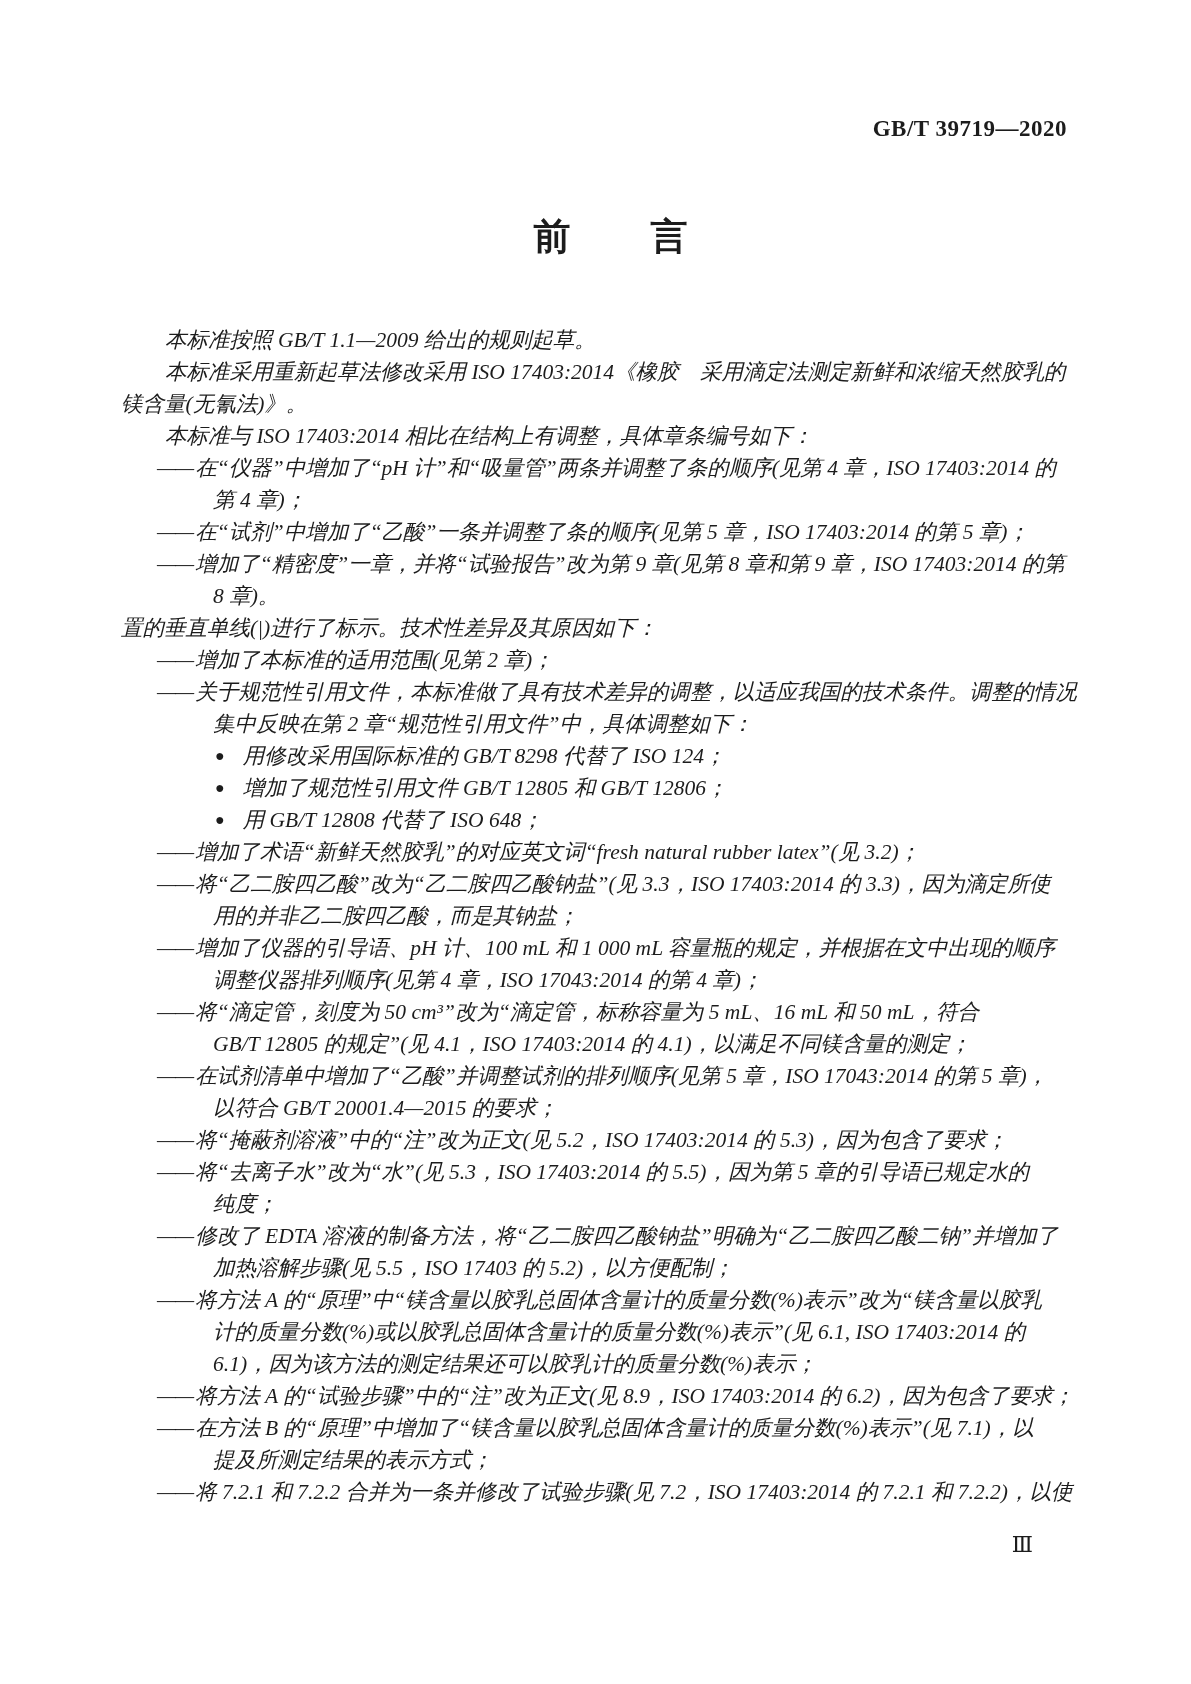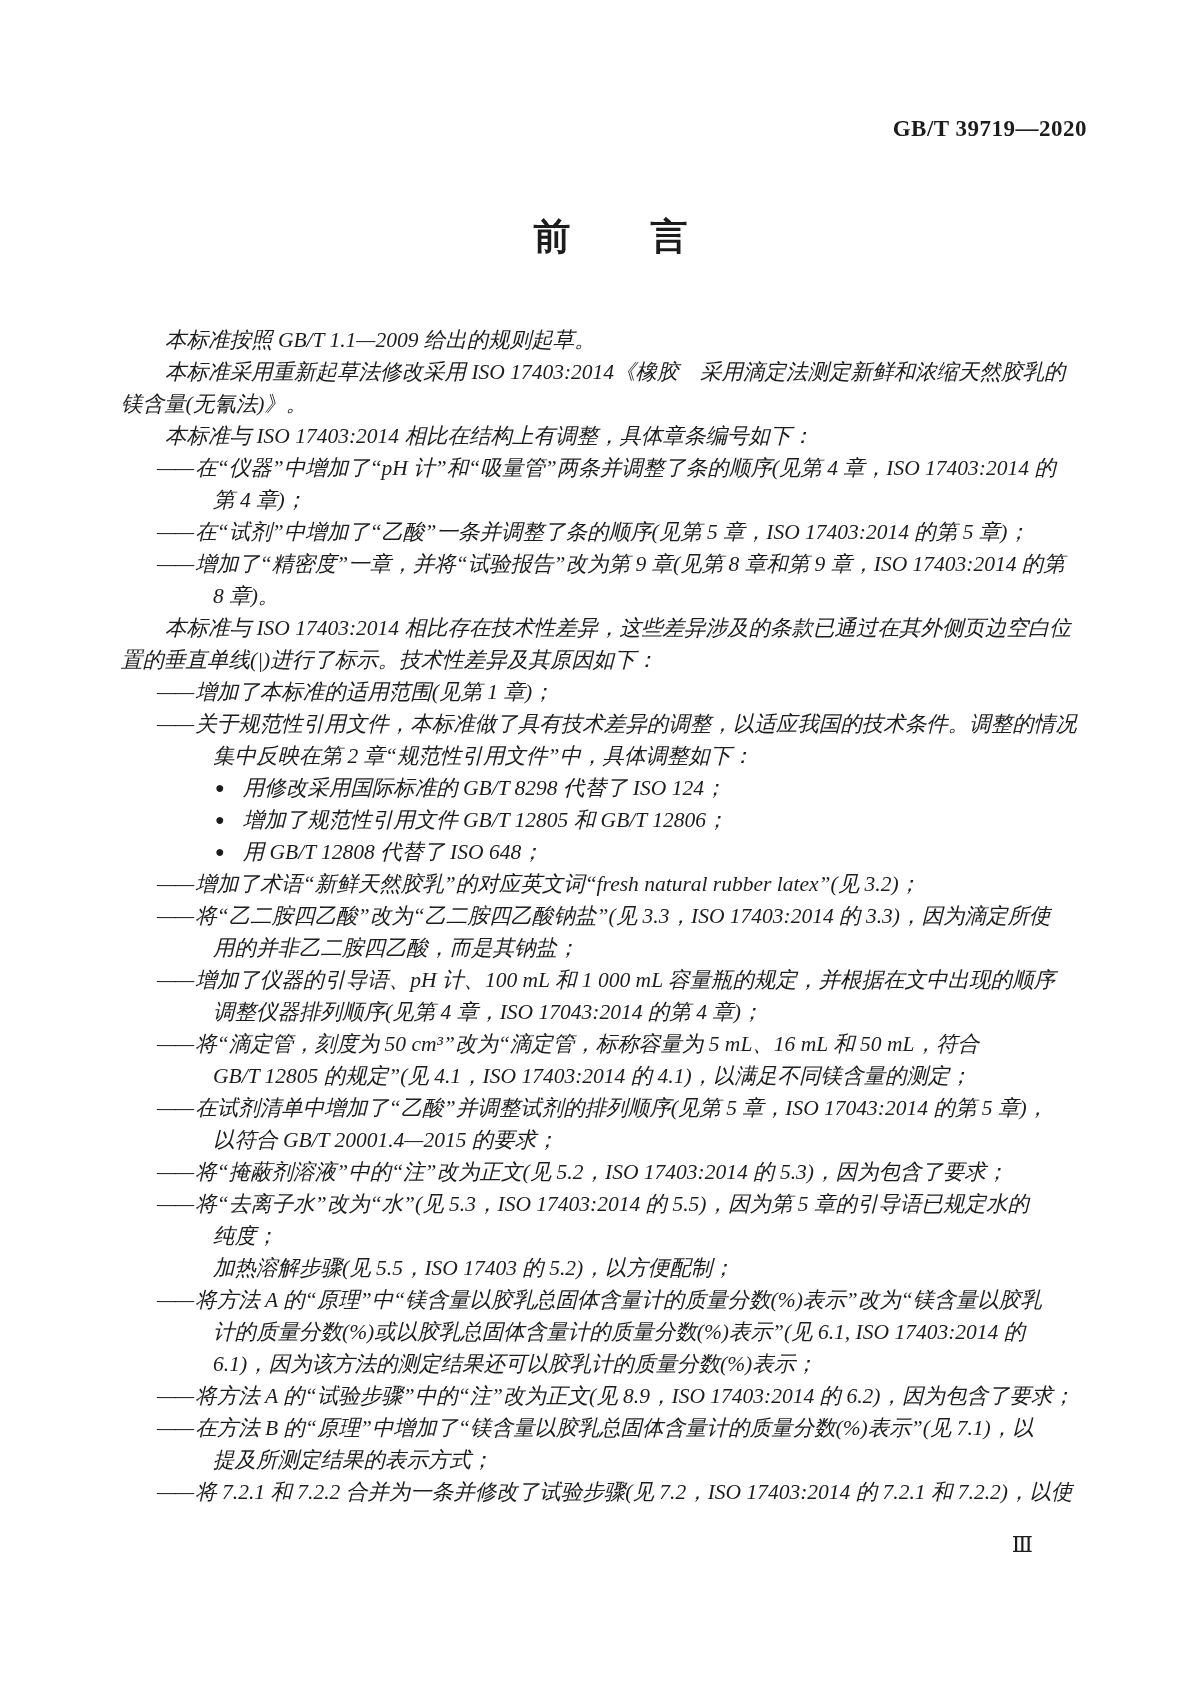--- a/index.html
+++ b/index.html
@@ -7,21 +7,21 @@
     position:relative;
     width:1191px; height:1684px;
     margin:0 auto;
     background:#ffffff;
     font-family:"Liberation Serif","DejaVu Serif",serif;
     color:#1c1c1c;
     overflow:hidden;
   }
   .std-number {
     position:absolute;
-    top:116px; right:104px;
+    top:116px; right:124px;
     font-size:23px; font-weight:700;
     letter-spacing:0.5px;
     white-space:nowrap;
   }
   .doc-title {
     position:absolute;
     top:212px; left:16px; width:100%;
     text-align:center;
     font-size:37px; font-weight:700;
     letter-spacing:2px;
@@ -75,25 +75,24 @@
         <div class="line cont">第 4 章)；</div>
       </div>
       <div class="blk dash">
         <div class="line first"><span class="marker">——</span><span>在“试剂”中增加了“乙酸”一条并调整了条的顺序(见第 5 章，ISO 17403:2014 的第 5 章)；</span></div>
       </div>
       <div class="blk dash">
         <div class="line first"><span class="marker">——</span><span>增加了“精密度”一章，并将“试验报告”改为第 9 章(见第 8 章和第 9 章，ISO 17403:2014 的第</span></div>
         <div class="line cont">8 章)。</div>
       </div>
       <div class="blk p">
-        <div class="line first">本标准与 ISO 17403:2014 相比存在技术性差异，这些差异涉及的条款已通过在其外侧页边空白位</div>
         <div class="line cont">置的垂直单线(|)进行了标示。技术性差异及其原因如下：</div>
       </div>
       <div class="blk dash">
-        <div class="line first"><span class="marker">——</span><span>增加了本标准的适用范围(见第 1 章)；</span></div>
+        <div class="line first"><span class="marker">——</span><span>增加了本标准的适用范围(见第 2 章)；</span></div>
       </div>
       <div class="blk dash">
         <div class="line first"><span class="marker">——</span><span>关于规范性引用文件，本标准做了具有技术差异的调整，以适应我国的技术条件。调整的情况</span></div>
         <div class="line cont">集中反映在第 2 章“规范性引用文件”中，具体调整如下：</div>
       </div>
       <div class="blk bullet">
         <div class="line first"><span class="marker">●</span><span>用修改采用国际标准的 GB/T 8298 代替了 ISO 124；</span></div>
       </div>
       <div class="blk bullet">
         <div class="line first"><span class="marker">●</span><span>增加了规范性引用文件 GB/T 12805 和 GB/T 12806；</span></div>
@@ -121,20 +120,21 @@
         <div class="line cont">以符合 GB/T 20001.4—2015 的要求；</div>
       </div>
       <div class="blk dash">
         <div class="line first"><span class="marker">——</span><span>将“掩蔽剂溶液”中的“注”改为正文(见 5.2，ISO 17403:2014 的 5.3)，因为包含了要求；</span></div>
       </div>
       <div class="blk dash">
         <div class="line first"><span class="marker">——</span><span>将“去离子水”改为“水”(见 5.3，ISO 17403:2014 的 5.5)，因为第 5 章的引导语已规定水的</span></div>
         <div class="line cont">纯度；</div>
       </div>
       <div class="blk dash">
+        <div class="line first"><span class="marker">——</span><span>修改了 EDTA 溶液的制备方法，将“乙二胺四乙酸钠盐”明确为“乙二胺四乙酸二钠”并增加了</span></div>
         <div class="line cont">加热溶解步骤(见 5.5，ISO 17403 的 5.2)，以方便配制；</div>
       </div>
       <div class="blk dash">
         <div class="line first"><span class="marker">——</span><span>将方法 A 的“原理”中“镁含量以胶乳总固体含量计的质量分数(%)表示”改为“镁含量以胶乳</span></div>
         <div class="line cont">计的质量分数(%)或以胶乳总固体含量计的质量分数(%)表示”(见 6.1, ISO 17403:2014 的</div>
         <div class="line cont">6.1)，因为该方法的测定结果还可以胶乳计的质量分数(%)表示；</div>
       </div>
       <div class="blk dash">
         <div class="line first"><span class="marker">——</span><span>将方法 A 的“试验步骤”中的“注”改为正文(见 8.9，ISO 17403:2014 的 6.2)，因为包含了要求；</span></div>
       </div>

